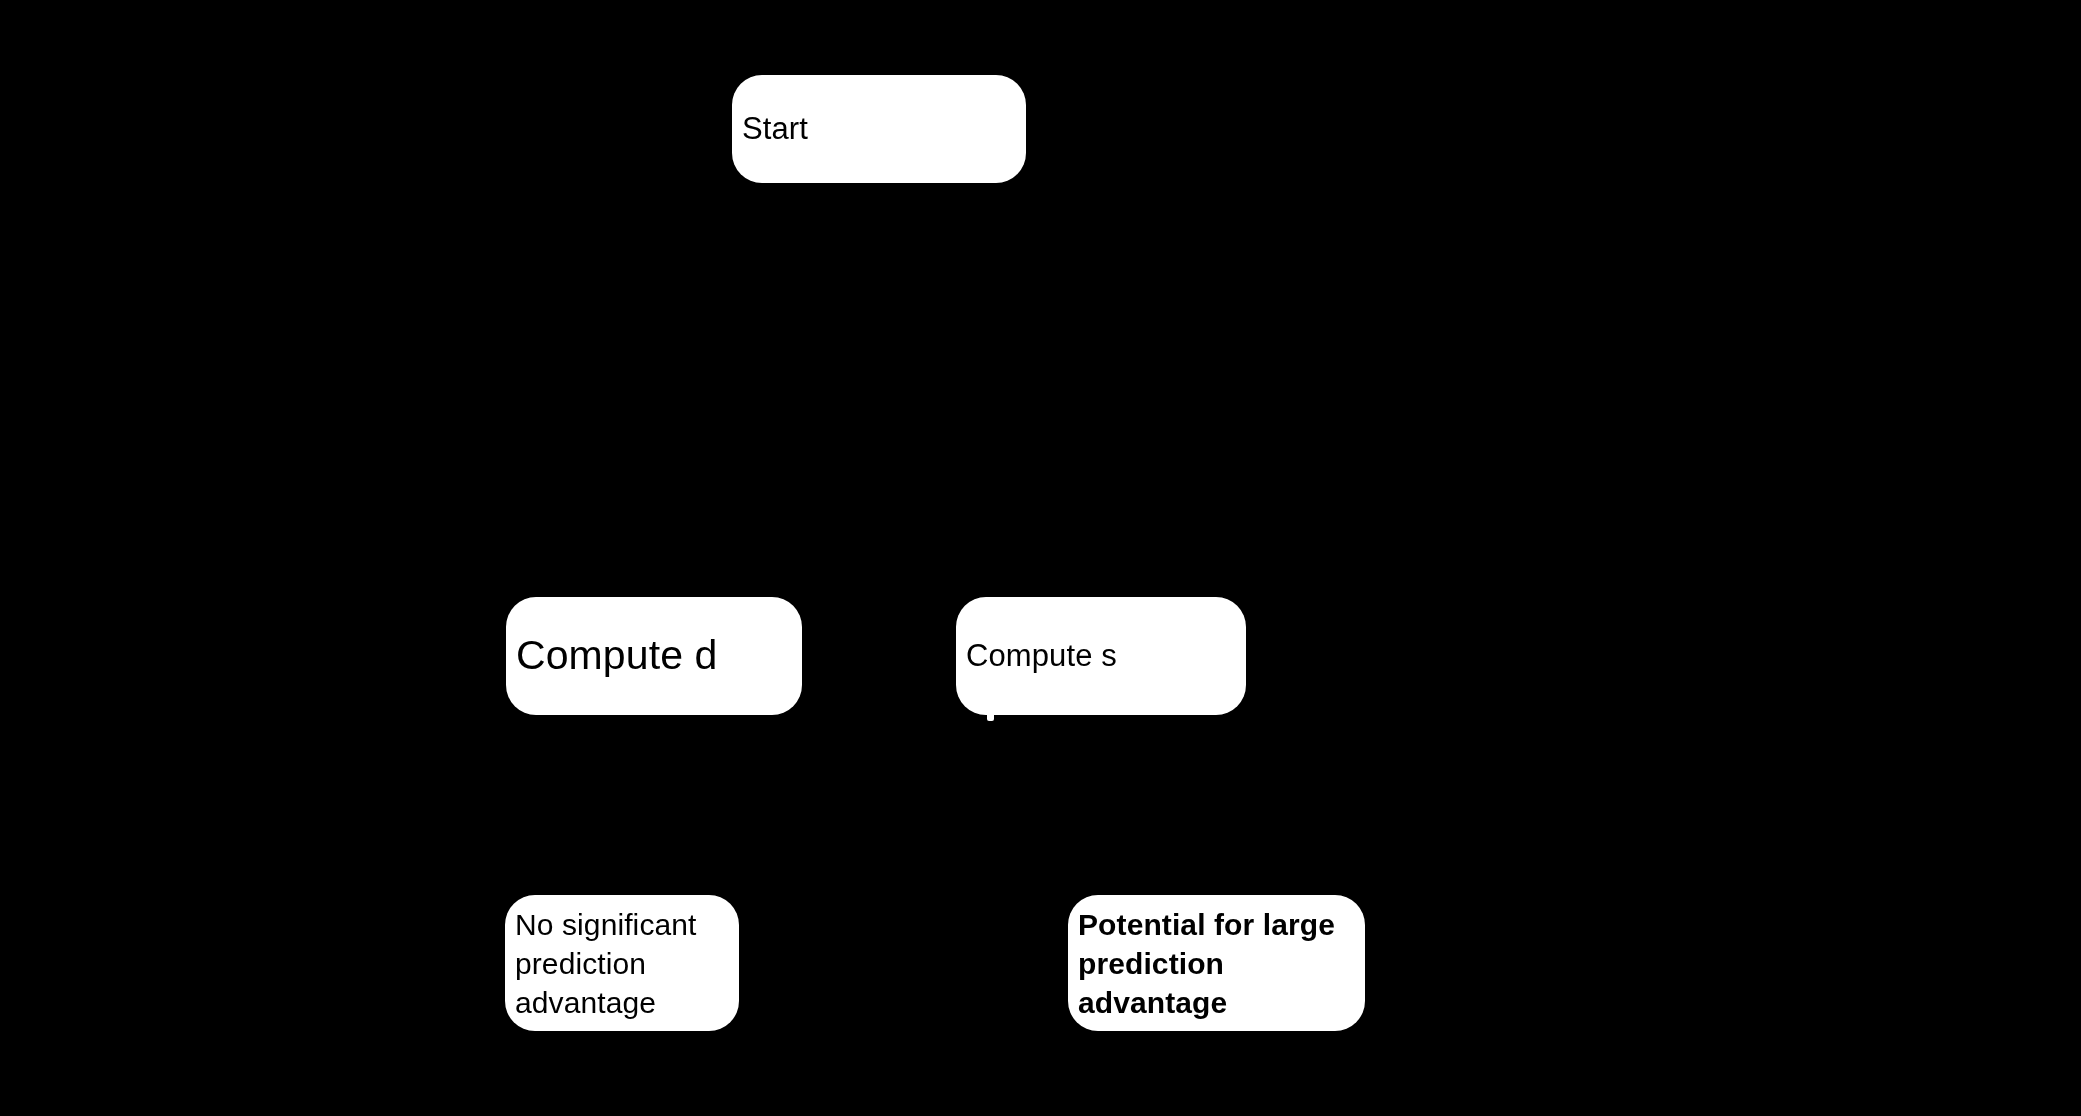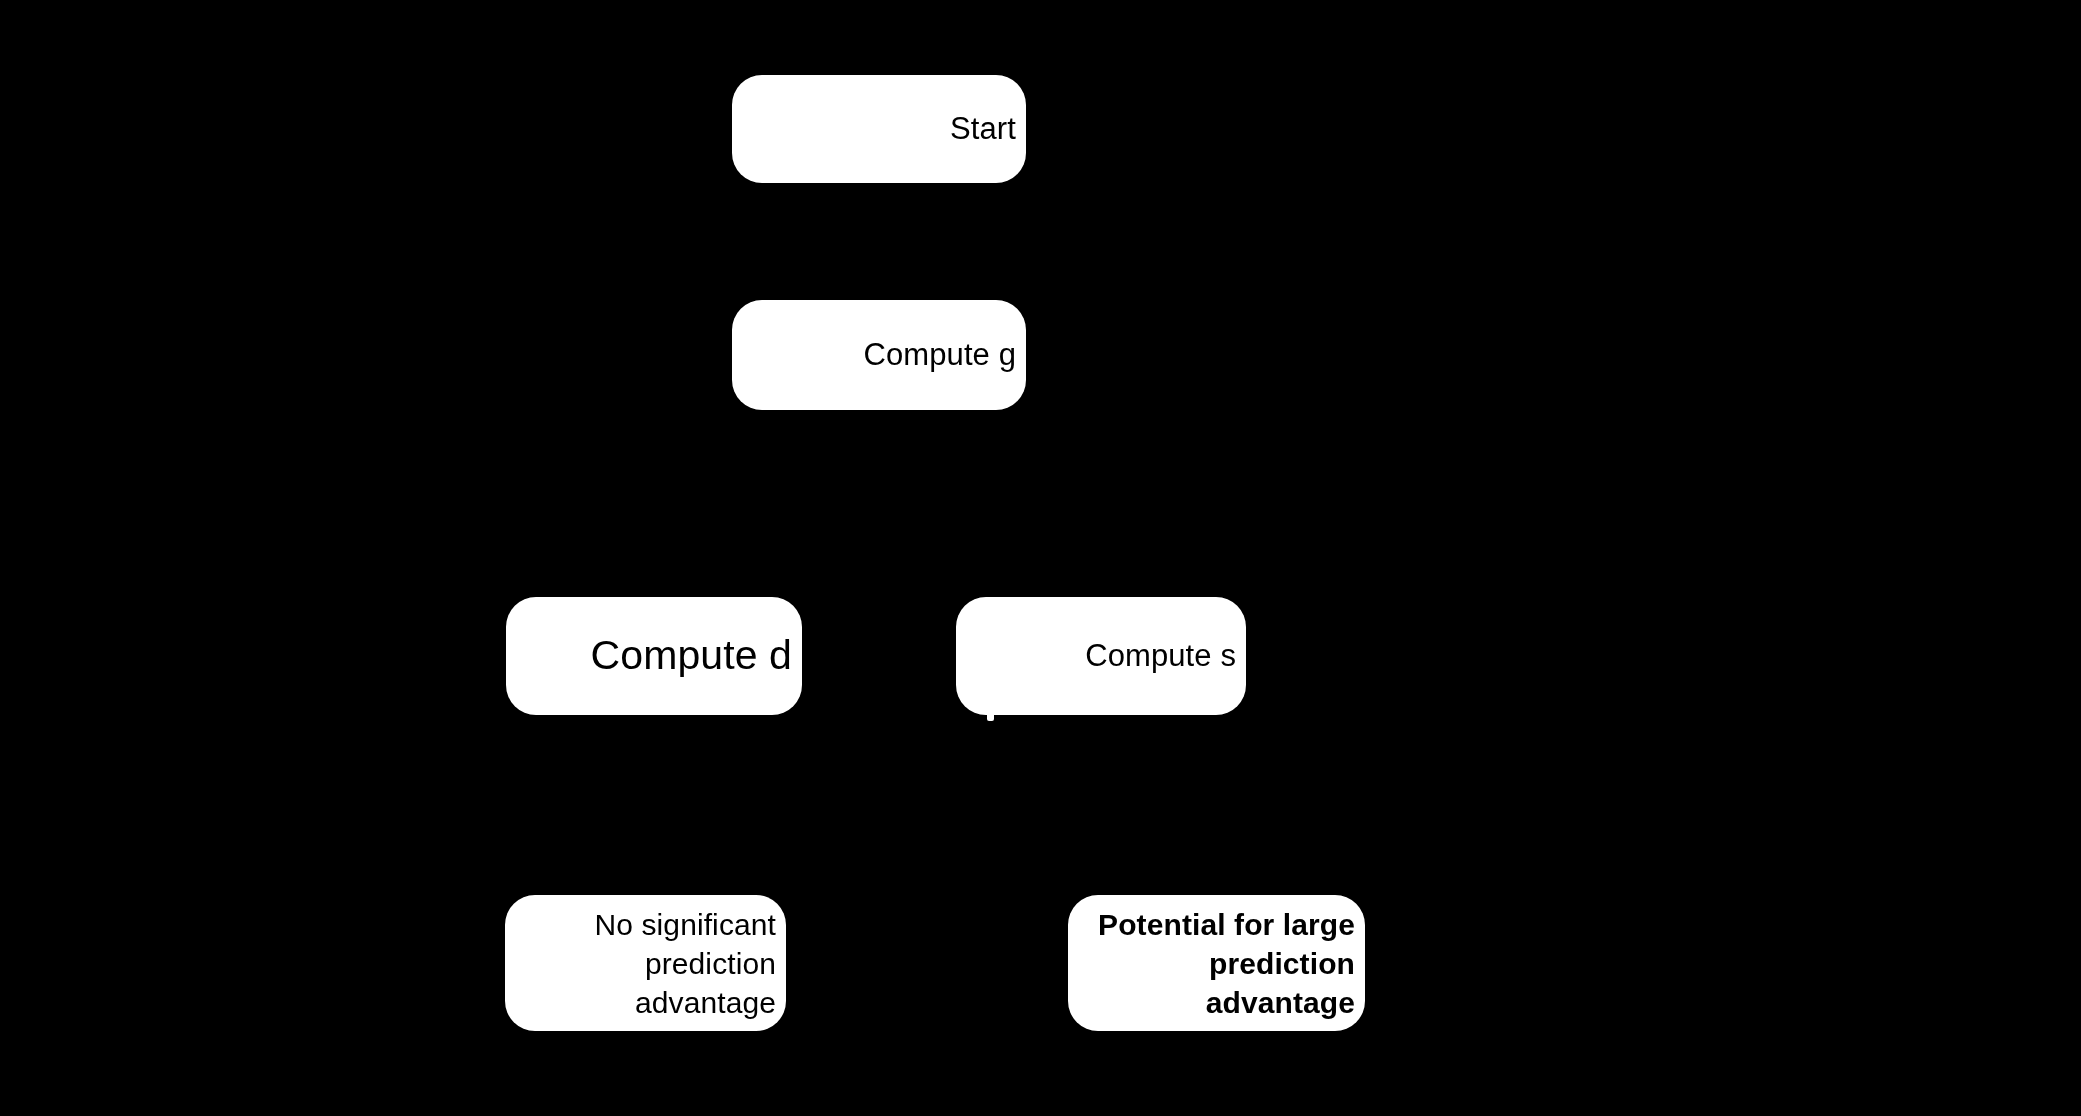--- a/index.html
+++ b/index.html
@@ -27,21 +27,21 @@
     pointer-events: none;
   }
   .node {
     position: absolute;
     background: #ffffff;
     color: #000000;
     border-radius: 30px;
     display: flex;
     align-items: center;
     justify-content: center;
-    text-align: right;
+    text-align: left;
     box-sizing: border-box;
     line-height: 1.30;
     letter-spacing: 0.1px;
   }
   .node-label {
     display: block;
     width: 100%;
     padding: 0 10px;
     box-sizing: border-box;
     white-space: pre-line;
@@ -65,21 +65,21 @@
     font-size: 41px;
   }
   #node-compute-s {
     left: 956px;  top: 597px;
     width: 290px; height: 118px;
     font-size: 31px;
   }
   
   #node-no-advantage {
     left: 505px;  top: 895px;
-    width: 281px; height: 136px;
+    width: 234px; height: 136px;
     font-size: 30px;
   }
   #node-large-advantage {
     left: 1068px; top: 895px;
     width: 297px; height: 136px;
     font-size: 30px;
     font-weight: bold;
   }
   
   .edge-stub {
@@ -113,23 +113,20 @@
       <polygon points="1103,597 1096,585 1110,585"></polygon>
       <polygon points="654,895 647,883 661,883"></polygon>
       <polygon points="1216,895 1209,883 1223,883"></polygon>
     </g>
   </svg>
 
   <div class="node" id="node-start">
     <span class="node-label">Start</span>
   </div>
 
-  <div class="node" id="node-compute-g">
-    <span class="node-label">Compute g</span>
-  </div>
 
   <div class="node" id="node-compute-d">
     <span class="node-label">Compute d</span>
   </div>
 
   <div class="node" id="node-compute-s">
     <span class="node-label">Compute s</span>
   </div>
 
   <div class="edge-stub" id="stub-compute-s"></div>

